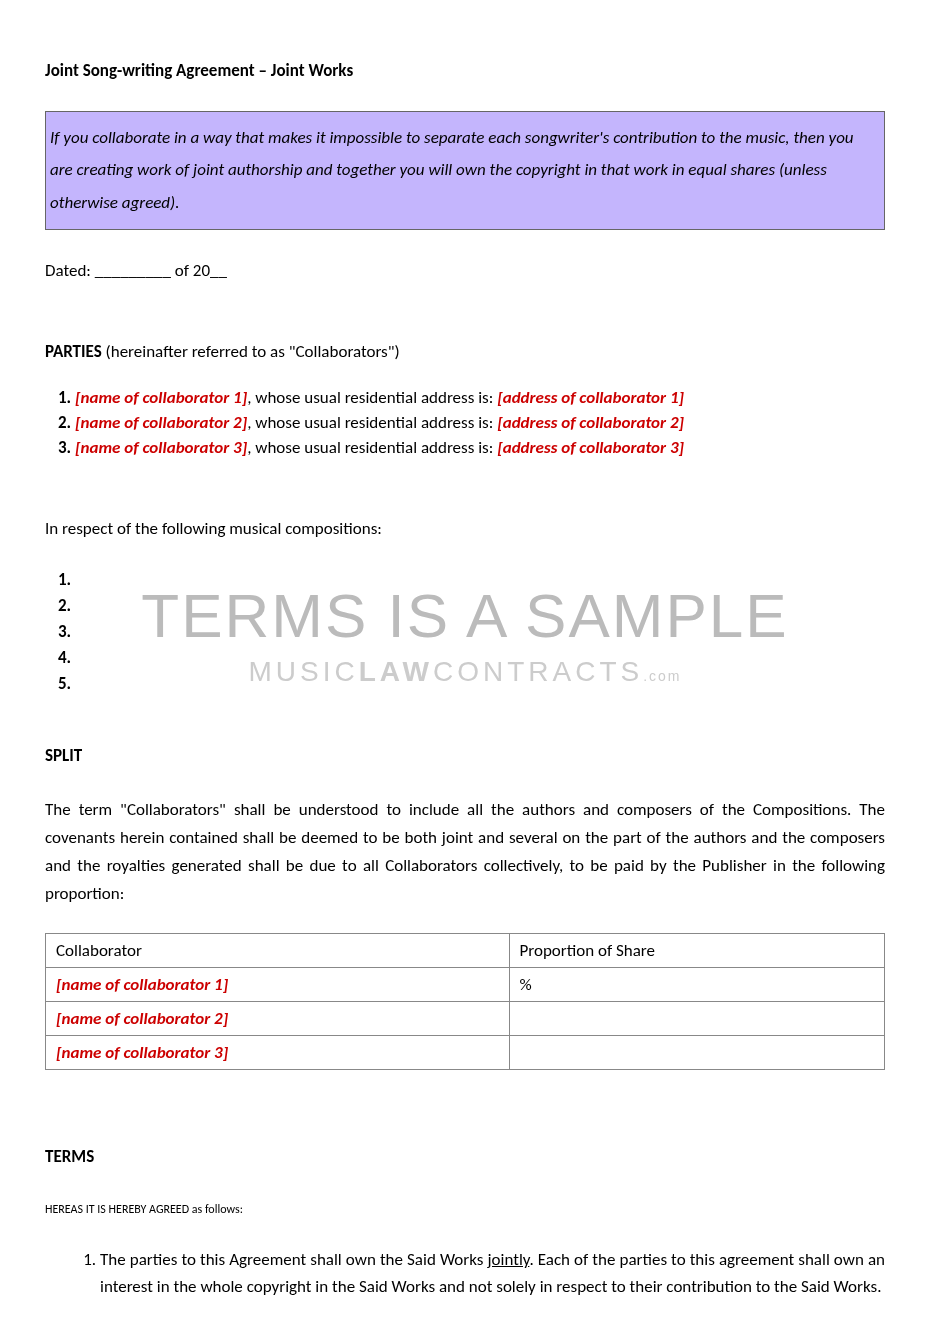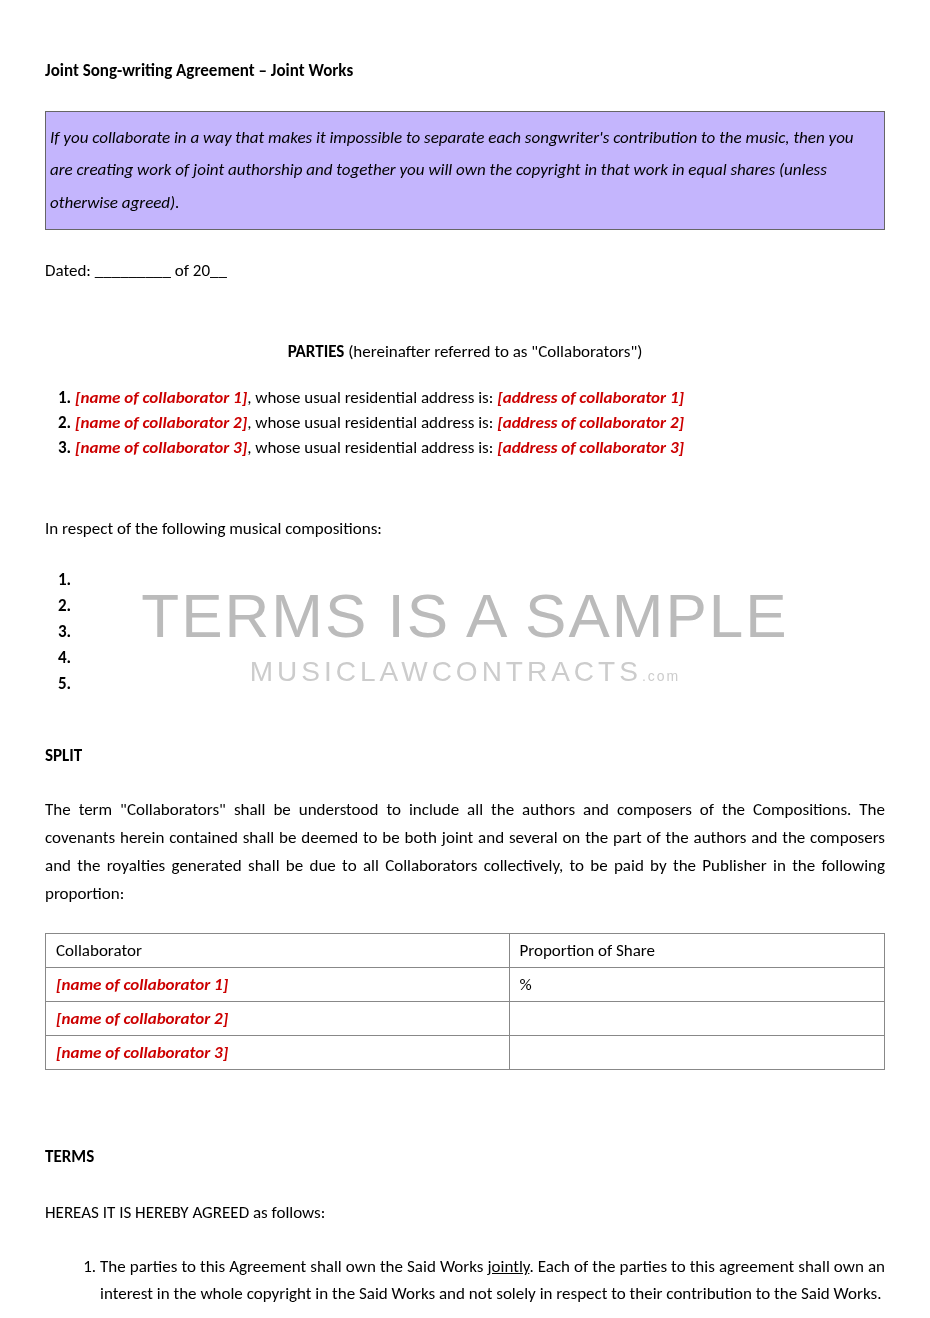--- a/index.html
+++ b/index.html
@@ -29,21 +29,20 @@
     line-height: 1.9;
     margin-bottom: 30px;
   }
   .dated {
     font-size: 17px;
     margin-bottom: 60px;
   }
   .section-head {
     font-size: 17px;
     margin-bottom: 25px;
-    text-align: center;
   }
   .section-head b { font-weight: bold; }
   ol.parties {
     font-size: 17px;
     margin: 0 0 60px 0;
     padding-left: 30px;
   }
   ol.parties li { margin-bottom: 4px; font-weight: bold; }
   .placeholder {
     color: #c00;
@@ -84,21 +83,21 @@
     text-align: left;
     font-weight: normal;
   }
   table.share .ph { color: #c00; font-style: italic; font-weight: bold; }
   .terms-head {
     font-weight: bold;
     font-size: 17px;
     margin-bottom: 35px;
   }
   .terms-intro {
-    font-size: 17px;
+    font-size: 12px;
     margin-bottom: 30px;
   }
   ol.terms {
     font-size: 17px;
     margin: 0 0 30px 0;
     padding-left: 55px;
   }
   ol.terms li { line-height: 1.6; text-align: justify; }
   .underline { text-decoration: underline; }
   .watermark {
@@ -115,21 +114,21 @@
     font-size: 62px;
     letter-spacing: 2px;
     font-weight: normal;
   }
   .watermark .line2 {
     font-size: 28px;
     letter-spacing: 4px;
     color: #ccc;
     margin-top: 5px;
   }
-  .watermark .line2 b { font-weight: normal; }
+  .watermark .line2 b { font-weight: bold; }
   .watermark .line2 .dom { font-size: 14px; letter-spacing: 2px; }
 </style>
 </head>
 <body>
 
 <div class="page">
 
   <div class="title">Joint Song-writing Agreement – Joint Works</div>
 
   <div class="intro-box">If you collaborate in a way that makes it impossible to separate each songwriter's contribution to the music, then you are creating work of joint authorship and together you will own the copyright in that work in equal shares (unless otherwise agreed).</div>

